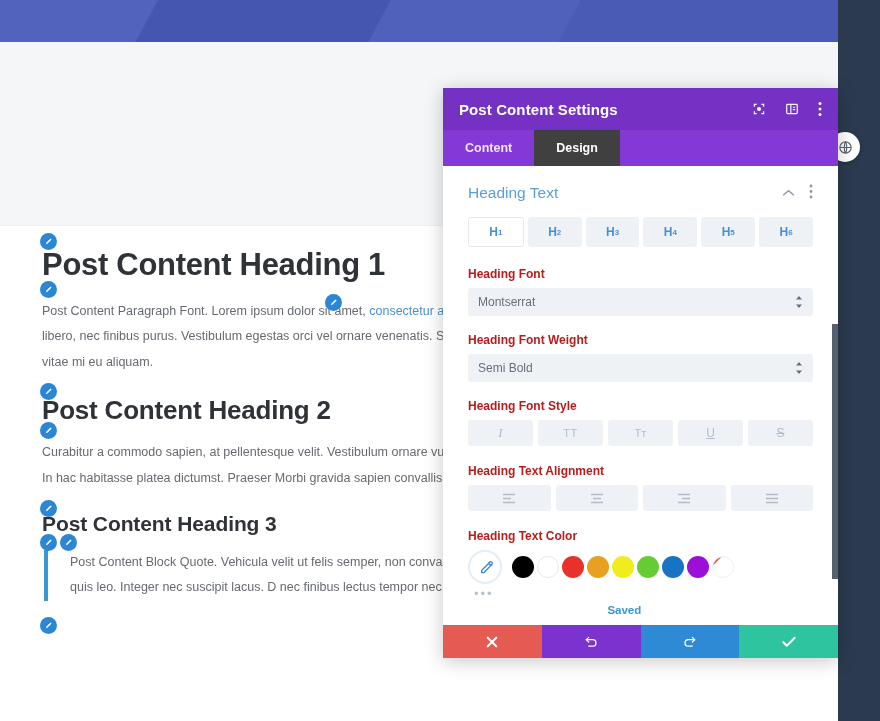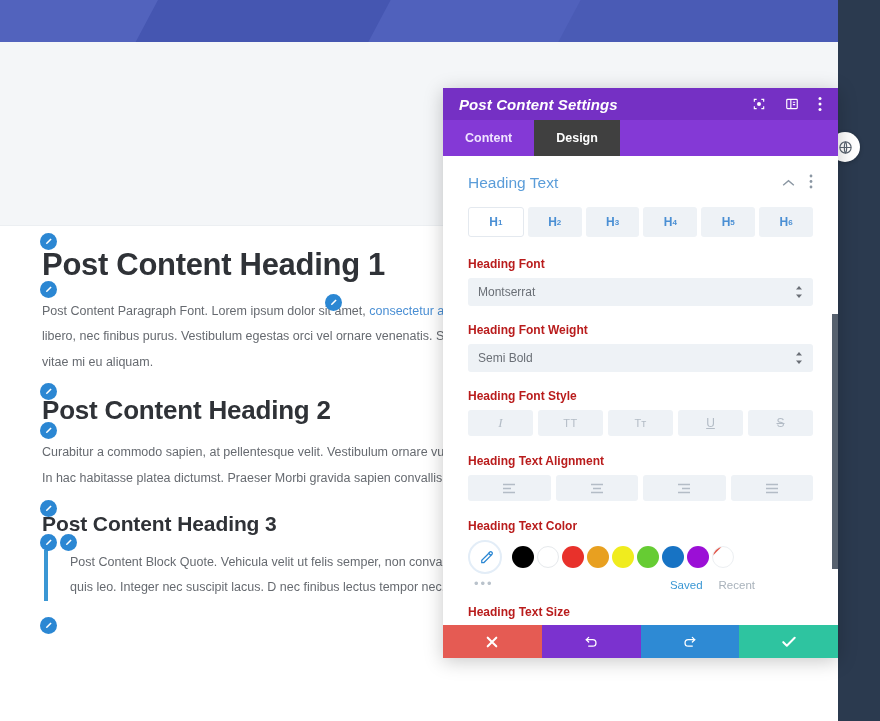--- a/index.html
+++ b/index.html
@@ -92,24 +92,23 @@
 
   
   .modal {
     position: absolute; left: 443px; top: 88px; width: 395px; height: 570px;
     background: #ffffff; z-index: 20;
     box-shadow: 0 3px 18px rgba(0,0,0,0.22);
     display: flex; flex-direction: column;
     font-size: 12px;
   }
   .modal-head {
-    height: 32px; background: #7530c4;
+    height: 42px; background: #7530c4;
     display: flex; align-items: center; padding: 0 16px;
     flex: 0 0 auto;
-    font-style: italic;
   }
   .modal-title {
     color: #ffffff; font-size: 15px; font-weight: 700; flex: 1 1 auto;
     letter-spacing: 0.1px;
   }
   .head-icons { display: flex; align-items: center; gap: 19px; }
   .head-icon { cursor: pointer; display: flex; align-items: center; justify-content: center; }
 
   .modal-tabs {
     height: 36px; background: #8439d6; display: flex; flex: 0 0 auto;
@@ -185,21 +184,21 @@
   .swatch.white { border: 1px solid #e6e9ec; }
   .swatch.none {
     background: #ffffff; border: 1px solid #eceff2; position: relative; overflow: hidden;
   }
   .swatch.none::after {
     content: ""; position: absolute; left: 50%; top: -3px; width: 2px; height: 30px;
     background: #e0564a; transform: rotate(45deg) translateX(-50%); transform-origin: top left;
   }
   .color-meta {
     display: flex; align-items: center; justify-content: flex-end; gap: 16px;
-    margin-top: 5px; font-size: 11.5px; font-weight: 400; padding-right: 58px;
+    margin-top: 20px; font-size: 11.5px; font-weight: 700; padding-right: 58px; flex-direction: column;
   }
   .meta-saved { color: #3a97d4; cursor: pointer; }
   .meta-recent { color: #a9b2bb; cursor: pointer; }
   .dots3 { color: #b9c2cb; font-size: 13px; letter-spacing: 2px; margin-top: 2px; padding-left: 6px; }
 
   .modal-foot { height: 33px; display: flex; flex: 0 0 auto; }
   .foot-btn {
     flex: 1 1 0; display: flex; align-items: center; justify-content: center;
     cursor: pointer; color: #ffffff;
   }

